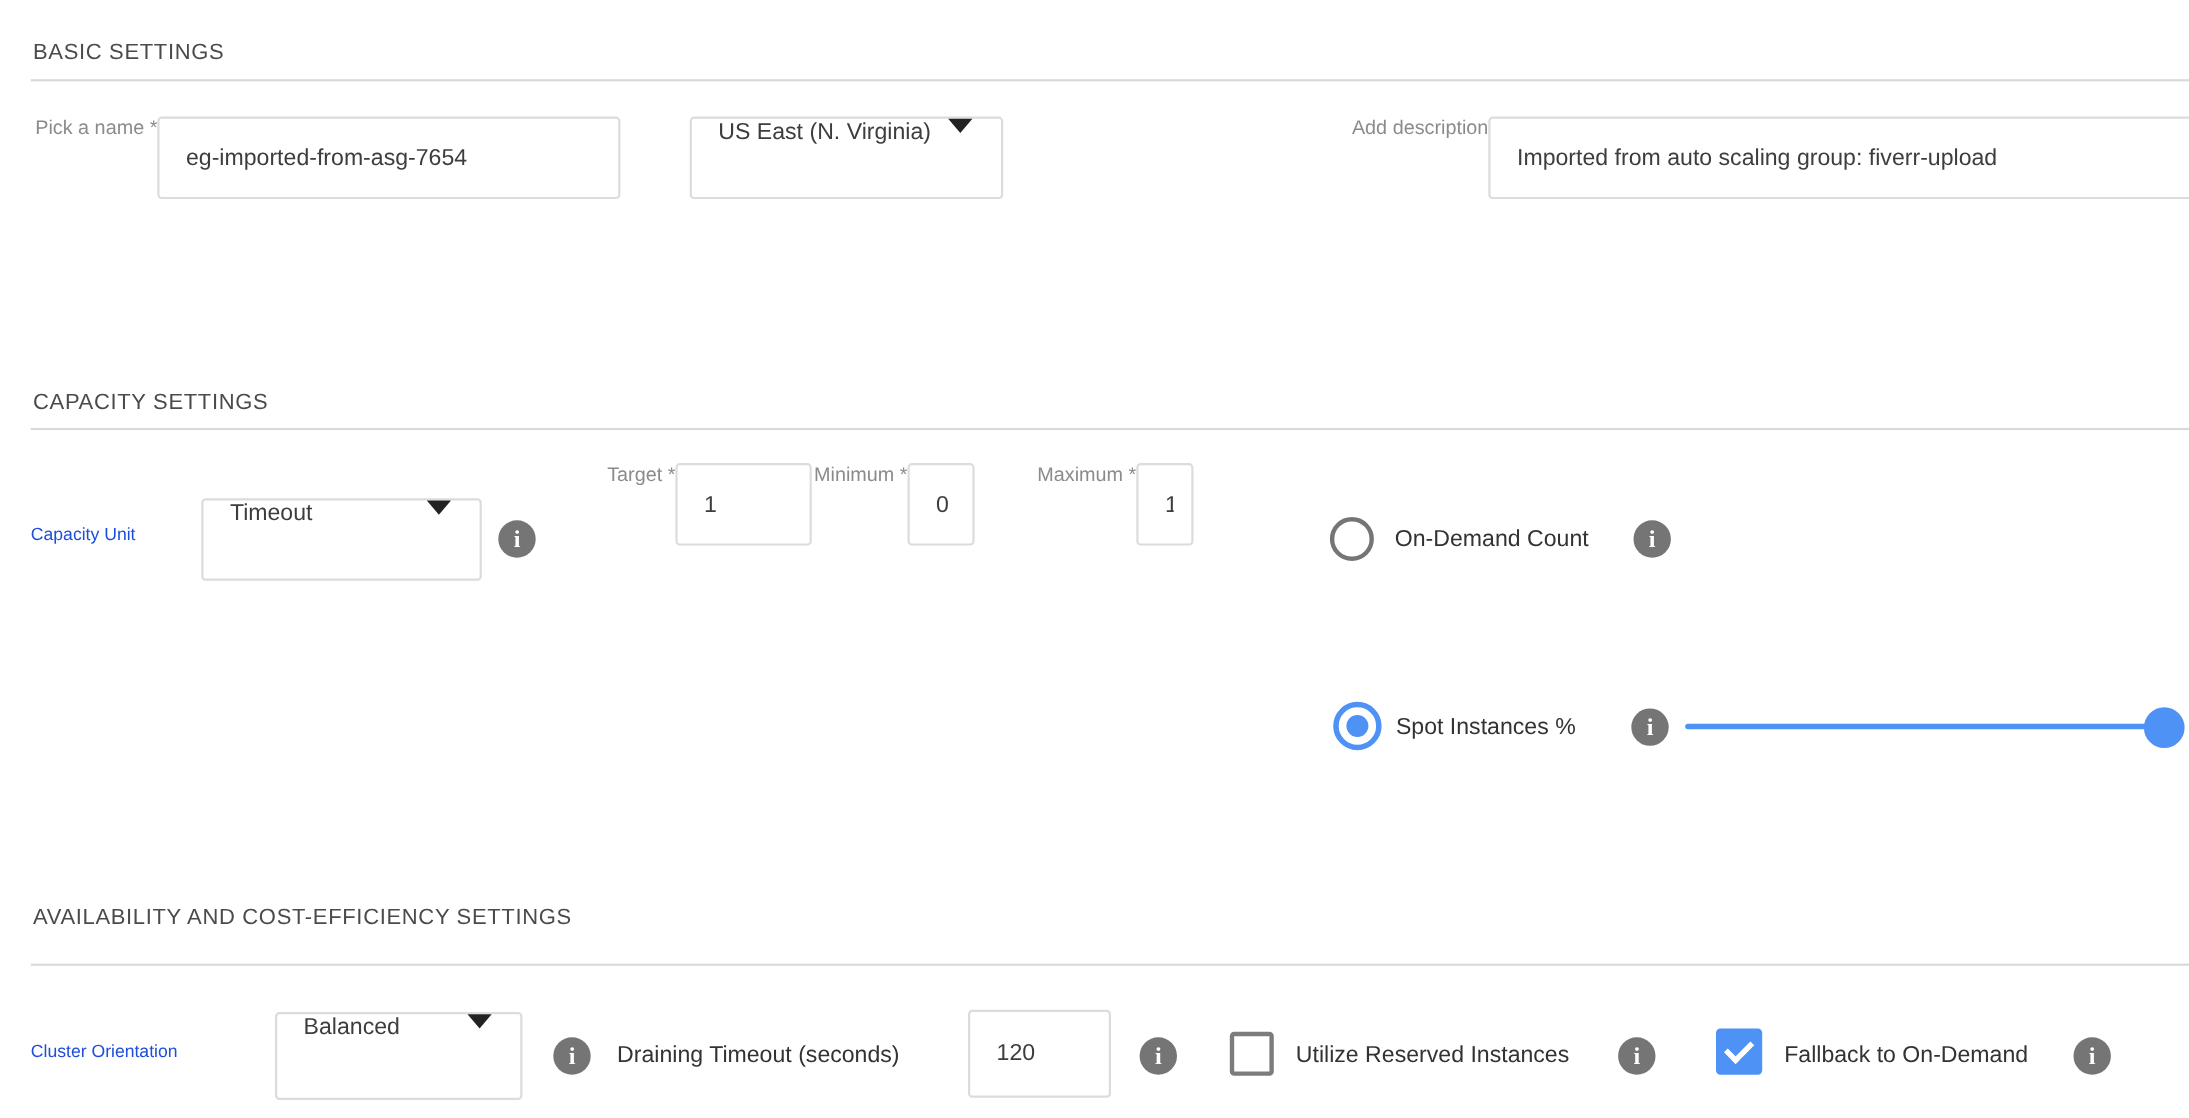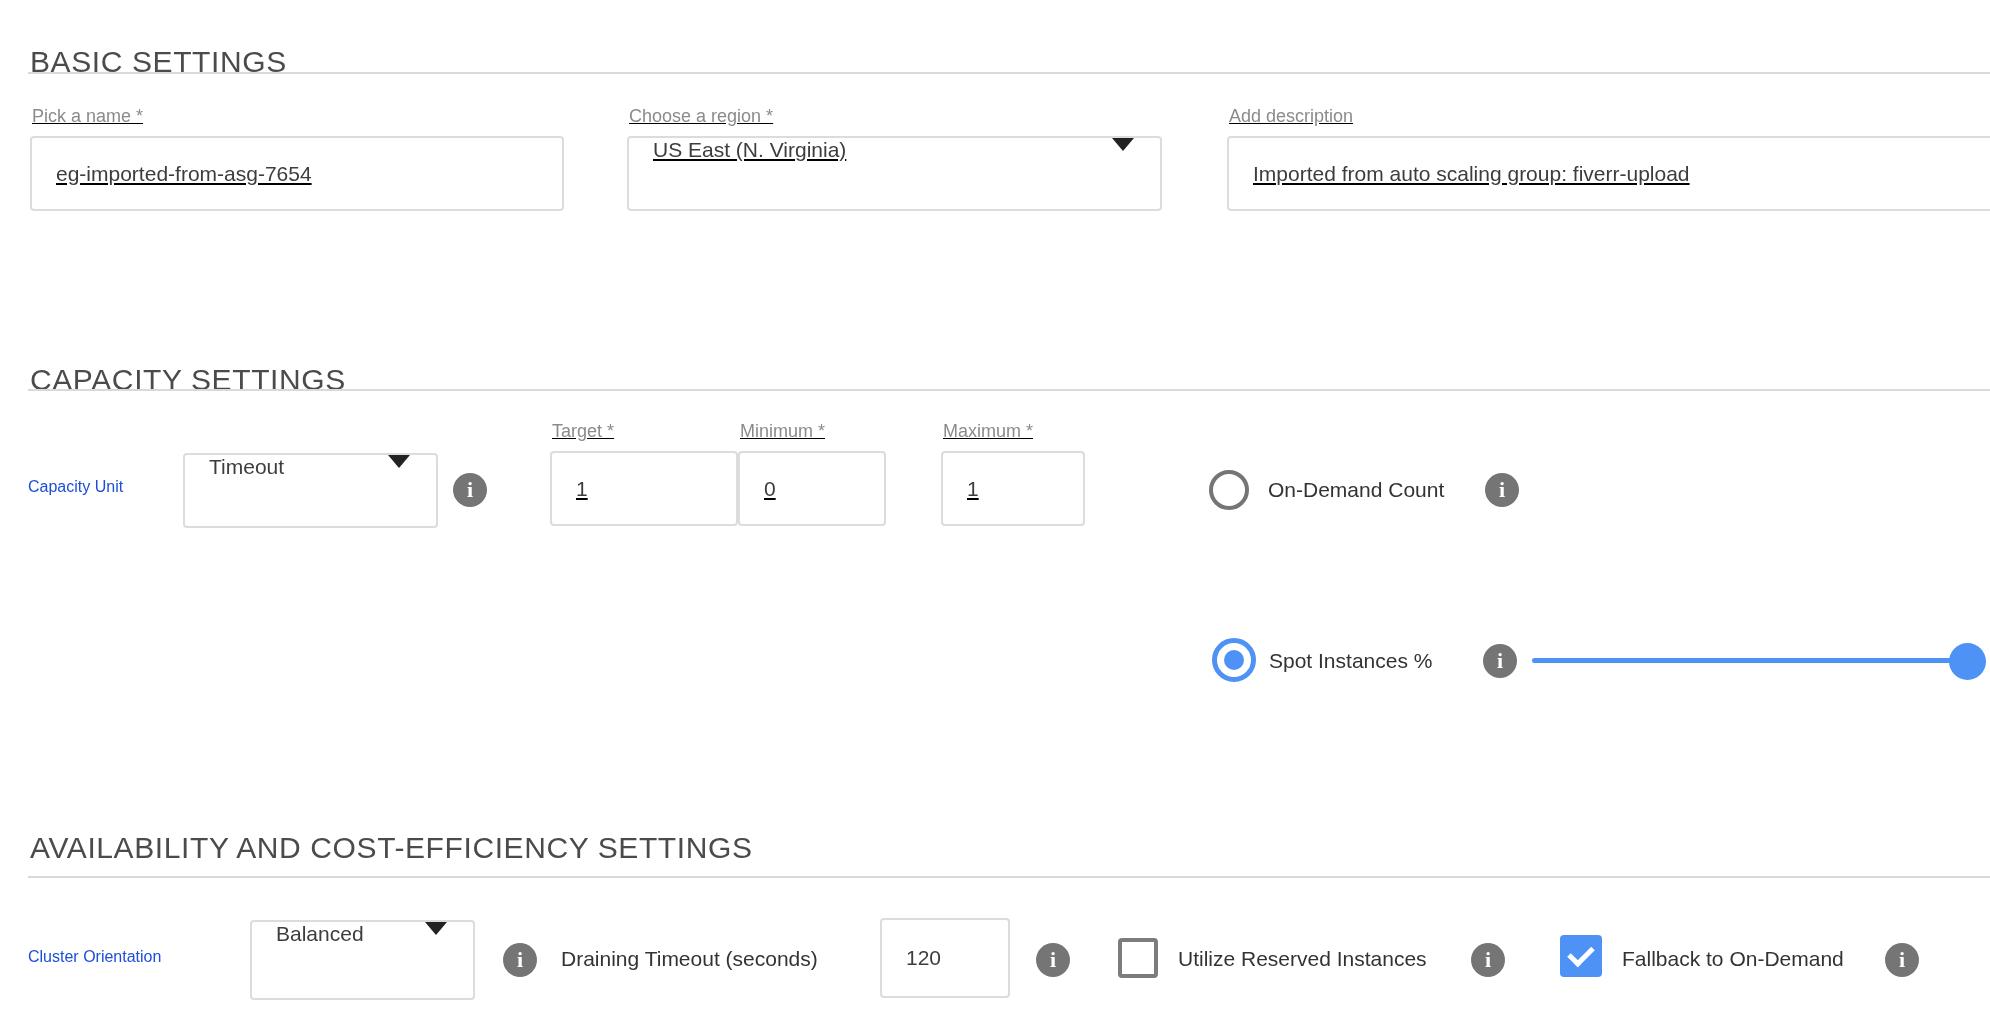--- a/index.html
+++ b/index.html
@@ -3,27 +3,27 @@
 <meta charset="utf-8">
 <style>
   html,body{margin:0;padding:0;}
   body{
     width:1990px;height:1016px;position:relative;background:#fff;
     font-family:"Liberation Sans", sans-serif;overflow:hidden;
     -webkit-font-smoothing:antialiased;
   }
   .abs{position:absolute;}
   .section-title{
-    position:absolute;font-size:30px;font-weight:400;color:#4b4b4b;
+    position:absolute;font-size:20px;font-weight:400;color:#4b4b4b;
     letter-spacing:.6px;white-space:nowrap;
   }
   .divider{position:absolute;left:28px;right:0;height:2px;background:#d9d9d9;}
 
   
-  .field{position:absolute;display:flex;flex-direction:column;text-decoration:underline;}
+  .field{position:absolute;display:flex;flex-direction:row;}
   .field-label{font-size:18px;color:#8b8b8b;margin:0 0 9px 2px;white-space:nowrap;}
   .text-input{
     height:75px;width:100%;box-sizing:border-box;background:#fff;
     border:2px solid #dcdcdc;border-radius:4px;outline:none;
     font-family:inherit;font-size:21px;color:#3d3d3d;padding:0 16px 0 24px;
   }
   .text-input.tall{height:80px;}
 
   
   .select-box{
@@ -87,21 +87,20 @@
 
 <h2 class="section-title" style="left:30px;top:20px">BASIC SETTINGS</h2>
 <div class="divider" style="top:72px"></div>
 
 <div class="field" style="left:30px;top:106px;width:534px">
   <label class="field-label">Pick a name *</label>
   <input class="text-input" type="text" value="eg-imported-from-asg-7654" style="">
 </div>
 
 <div class="field" style="left:627px;top:106px;width:535px">
-  <label class="field-label">Choose a region *</label>
   <div class="select-box">
     <span>US East (N. Virginia)</span>
     <span class="caret"></span>
   </div>
 </div>
 
 <div class="field" style="left:1227px;top:106px;width:812px">
   <label class="field-label">Add description</label>
   <input class="text-input" type="text" value="Imported from auto scaling group: fiverr-upload" style="">
 </div>

